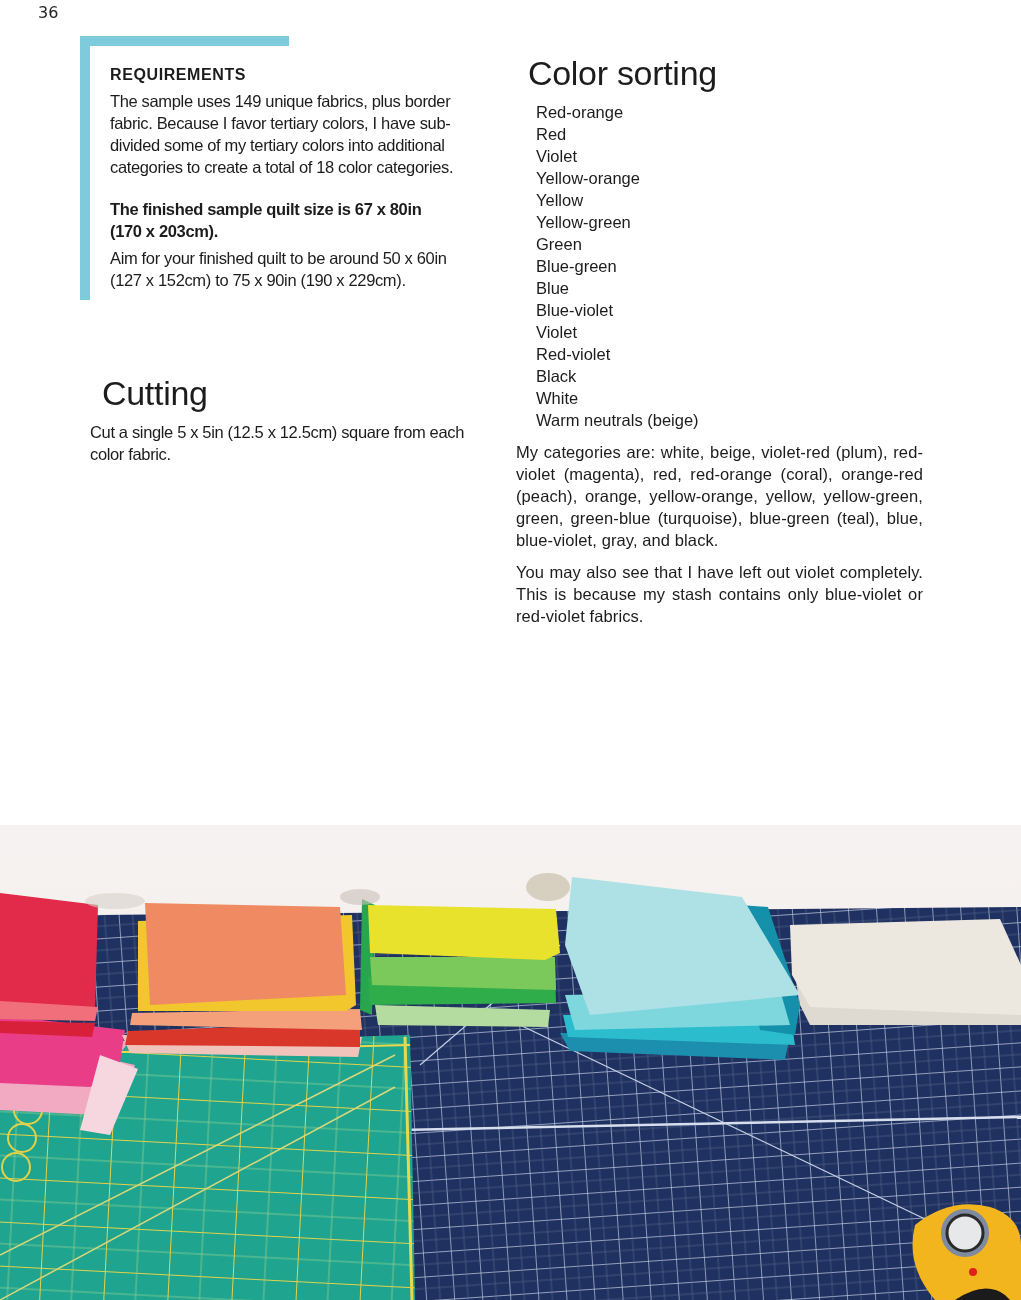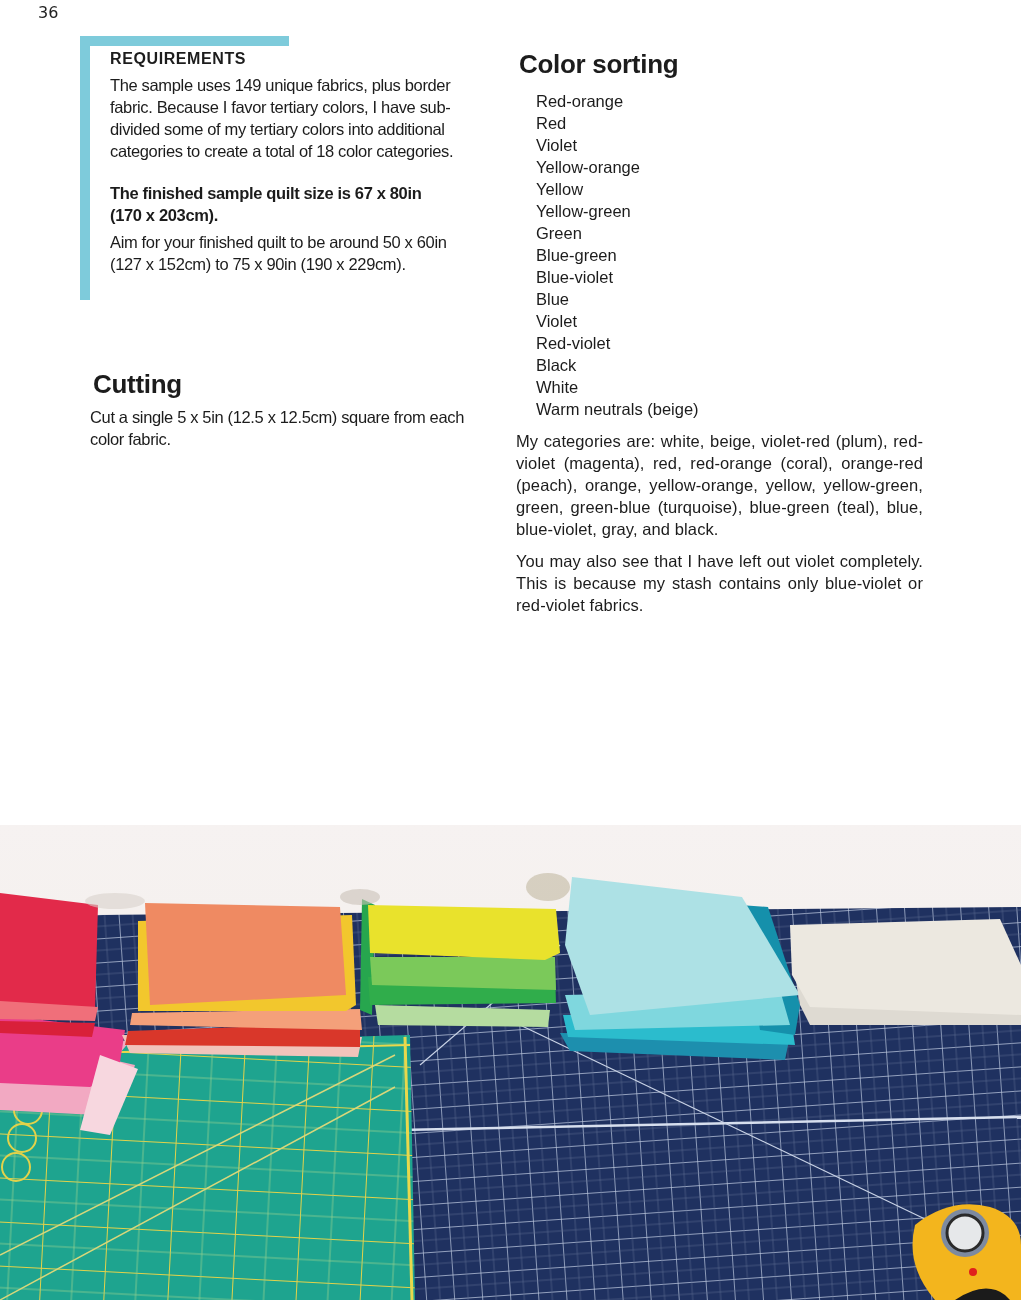--- a/index.html
+++ b/index.html
@@ -36,21 +36,21 @@
       position: absolute;
       left: 80px;
       top: 36px;
       width: 10px;
       height: 264px;
       background: #7ecbdb;
     }
     .req-box {
       position: absolute;
       left: 110px;
-      top: 48px;
+      top: 64px;
       width: 372px;
       font-size: 16.5px;
       line-height: 22px;
       letter-spacing: -0.35px;
     }
     .req-heading {
       font-weight: bold;
       font-size: 16px;
       letter-spacing: 0.6px;
       margin: 0 0 4px 0;
@@ -62,23 +62,23 @@
     .req-box p.gap-lg { margin-top: 20px; font-weight: bold; }
     .req-box p.gap-sm { margin-top: 5px; }
 
     .cutting {
       position: absolute;
       left: 90px;
       top: 365px;
       width: 400px;
     }
     .section-title {
-      font-size: 26px;
-      font-weight: bold;
-      margin: 3px;
+      font-size: 34px;
+      font-weight: normal;
+      margin: 12px;
       line-height: 32px;
       letter-spacing: -0.3px;
     }
     .cutting p {
       margin: 6px 0 0 0;
       font-size: 16.5px;
       line-height: 22px;
       letter-spacing: -0.35px;
     }
 
@@ -146,22 +146,22 @@
   <h2 class="section-title">Color sorting</h2>
   <ul class="cat-list">
     <li>Red-orange</li>
     <li>Red</li>
     <li>Violet</li>
     <li>Yellow-orange</li>
     <li>Yellow</li>
     <li>Yellow-green</li>
     <li>Green</li>
     <li>Blue-green</li>
+    <li>Blue</li>
     <li>Blue-violet</li>
-    <li>Blue</li>
     <li>Violet</li>
     <li>Red-violet</li>
     <li>Black</li>
     <li>White</li>
     <li>Warm neutrals (beige)</li>
   </ul>
   <p class="para">My categories are: white, beige, violet-red (plum), red-violet (magenta), red, red-orange (coral), orange-red (peach), orange, yellow-orange, yellow, yellow-green, green, green-blue (turquoise), blue-green (teal), blue, blue-violet, gray, and black.</p>
   <p class="para">You may also see that I have left out violet completely. This is because my stash contains only blue-violet or red-violet fabrics.</p>
 </div>
 

